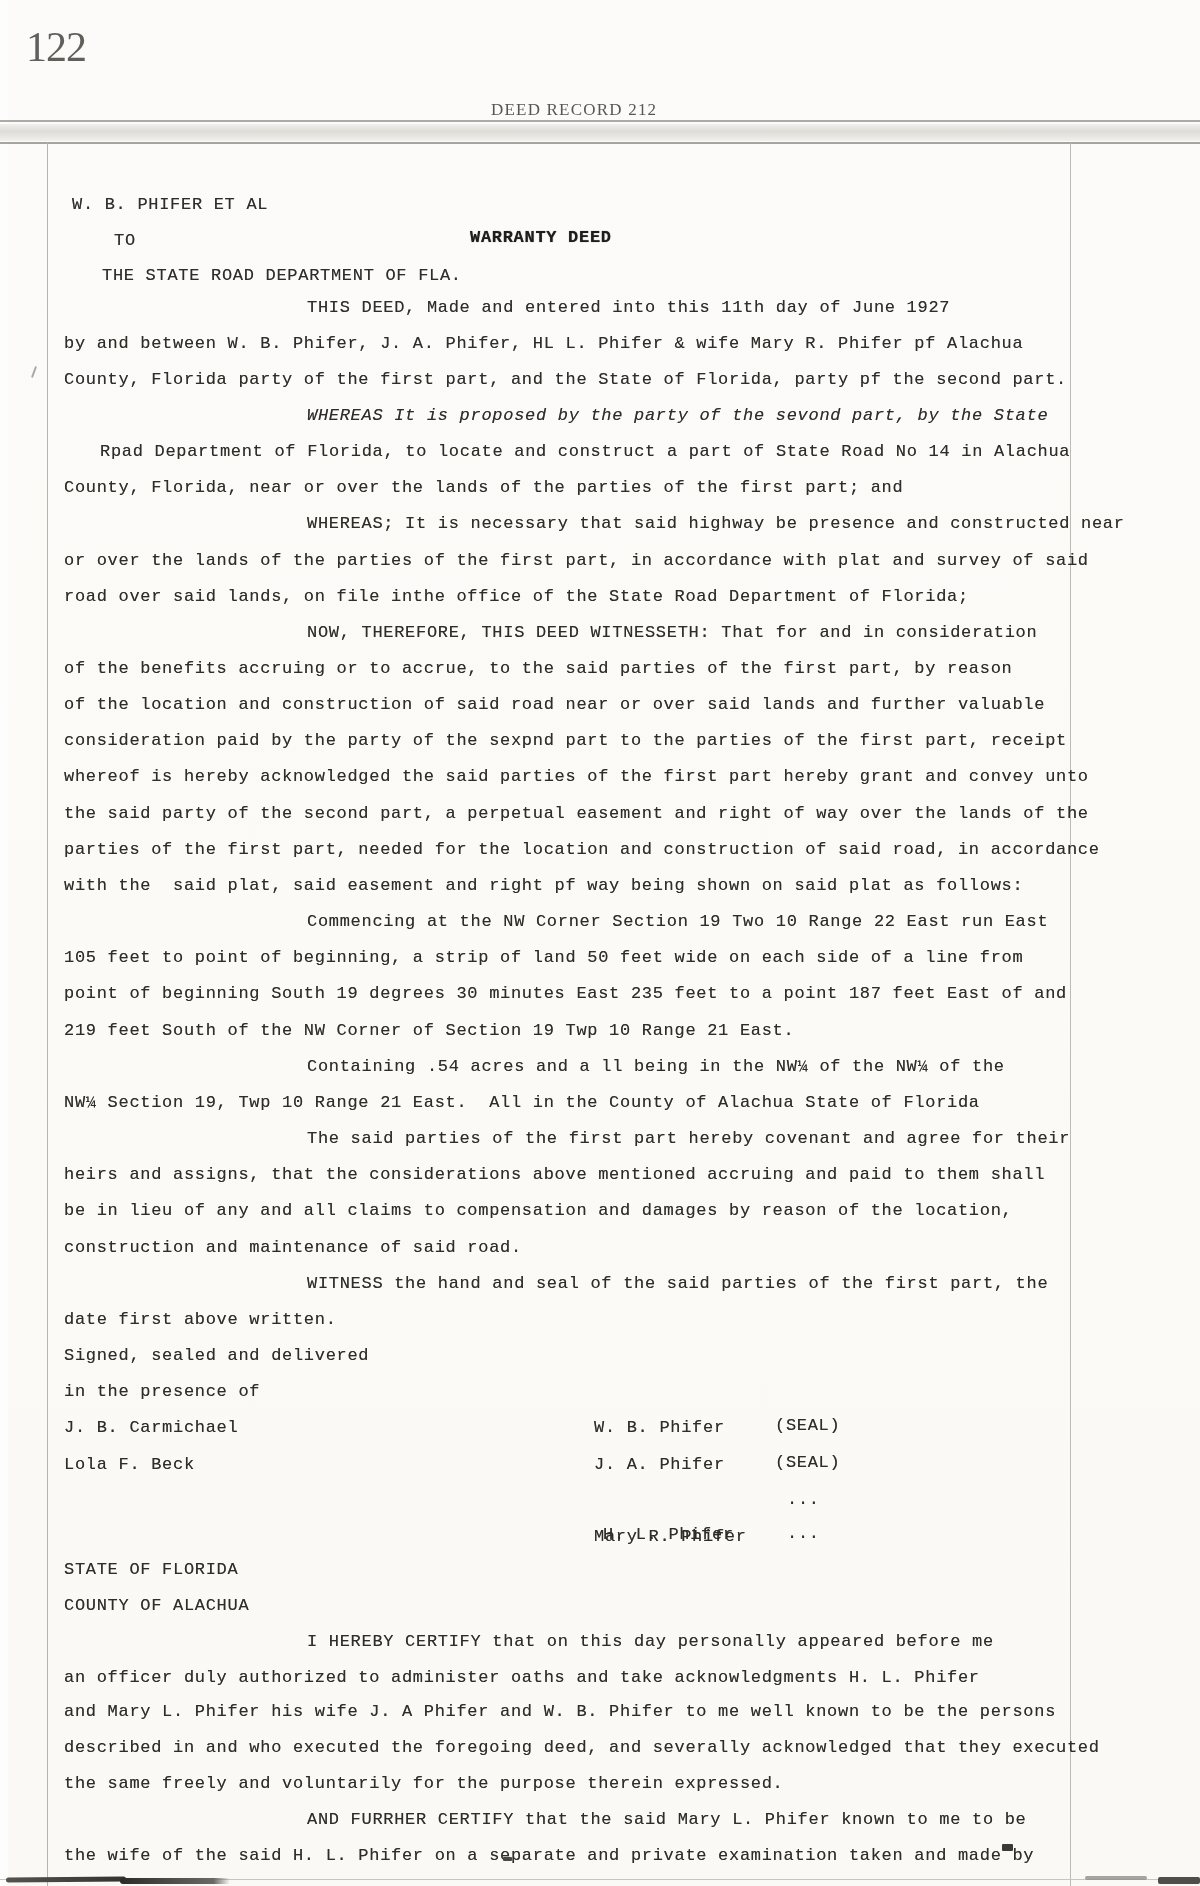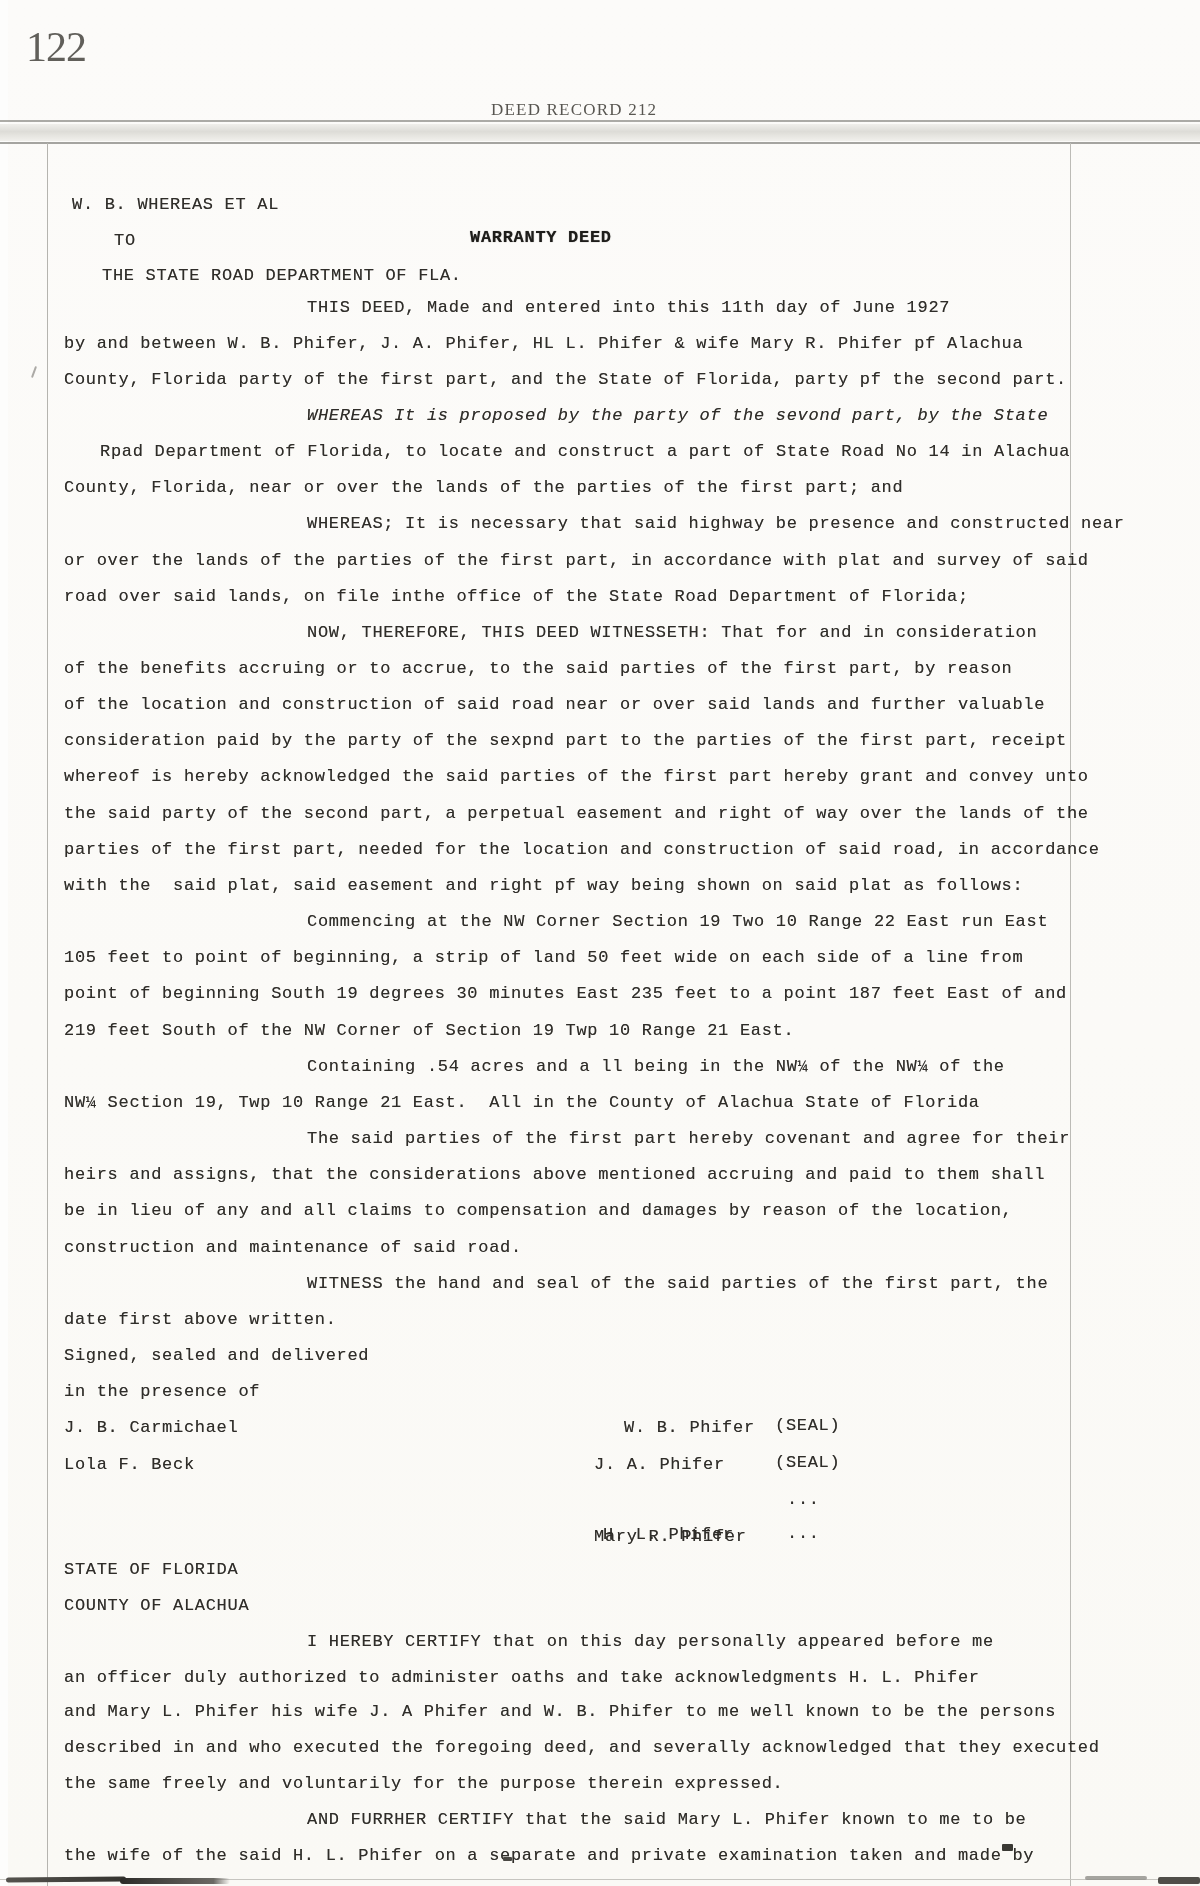--- a/index.html
+++ b/index.html
@@ -60,21 +60,21 @@
   <div class="running-header">DEED RECORD 212</div>
 
   <div class="hrule hrule-1"></div>
   <div class="hrule hband"></div>
   <div class="hrule hrule-2"></div>
 
   <div class="vrule vrule-left"></div>
   <div class="vrule vrule-right"></div>
 
   <div id="doc-lines">
-      <div class="tline" style="left: 72px; top: 195px;">W. B. WHEREAS ET AL</div>
+      <div class="tline" style="left: 72px; top: 195px;">W. B. PHIFER ET AL</div>
       <div class="tline" style="left: 114px; top: 231px;">TO</div>
       <div class="tline b" style="left: 470px; top: 228px;">WARRANTY DEED</div>
       <div class="tline" style="left: 102px; top: 266px;">THE STATE ROAD DEPARTMENT OF FLA.</div>
       <div class="tline" style="left: 307px; top: 298px;">THIS DEED, Made and entered into this 11th day of June 1927</div>
       <div class="tline" style="left: 64px; top: 334px;">by and between W. B. Phifer, J. A. Phifer, HL L. Phifer &amp; wife Mary R. Phifer pf Alachua</div>
       <div class="tline" style="left: 64px; top: 370px;">County, Florida party of the first part, and the State of Florida, party pf the second part.</div>
       <div class="tline" style="left: 307px; top: 406px; font-style: italic;">WHEREAS It is proposed by the party of the sevond part, by the State</div>
       <div class="tline" style="left: 64px; top: 442px; margin-left: 36px;">Rpad Department of Florida, to locate and construct a part of State Road No 14 in Alachua</div>
       <div class="tline" style="left: 64px; top: 478px; text-align: center;">County, Florida, near or over the lands of the parties of the first part; and</div>
       <div class="tline" style="left: 307px; top: 514px;">WHEREAS; It is necessary that said highway be presence and constructed near</div>
@@ -96,21 +96,21 @@
       <div class="tline" style="left: 64px; top: 1093px;">NW¼ Section 19, Twp 10 Range 21 East.  All in the County of Alachua State of Florida</div>
       <div class="tline" style="left: 307px; top: 1129px;">The said parties of the first part hereby covenant and agree for their</div>
       <div class="tline" style="left: 64px; top: 1165px;">heirs and assigns, that the considerations above mentioned accruing and paid to them shall</div>
       <div class="tline" style="left: 64px; top: 1201px;">be in lieu of any and all claims to compensation and damages by reason of the location,</div>
       <div class="tline" style="left: 64px; top: 1238px;">construction and maintenance of said road.</div>
       <div class="tline" style="left: 307px; top: 1274px;">WITNESS the hand and seal of the said parties of the first part, the</div>
       <div class="tline" style="left: 64px; top: 1310px;">date first above written.</div>
       <div class="tline" style="left: 64px; top: 1346px;">Signed, sealed and delivered</div>
       <div class="tline" style="left: 64px; top: 1382px;">in the presence of</div>
       <div class="tline" style="left: 64px; top: 1418px;">J. B. Carmichael</div>
-      <div class="tline" style="left: 624px; top: 1418px; text-align: right;">W. B. Phifer</div>
+      <div class="tline" style="left: 594px; top: 1418px; text-align: right;">W. B. Phifer</div>
       <div class="tline" style="left: 775px; top: 1416px;">(SEAL)</div>
       <div class="tline" style="left: 64px; top: 1455px;">Lola F. Beck</div>
       <div class="tline" style="left: 594px; top: 1455px;">J. A. Phifer</div>
       <div class="tline" style="left: 775px; top: 1453px;">(SEAL)</div>
       <div class="tline" style="left: 603px; top: 1493px; margin-top: 32px;">H. L. Phifer</div>
       <div class="tline" style="left: 787px; top: 1490px;">...</div>
       <div class="tline" style="left: 594px; top: 1527px;">Mary R. Phifer</div>
       <div class="tline" style="left: 787px; top: 1524px;">...</div>
       <div class="tline" style="left: 64px; top: 1560px;">STATE OF FLORIDA</div>
       <div class="tline" style="left: 64px; top: 1596px;">COUNTY OF ALACHUA</div>

